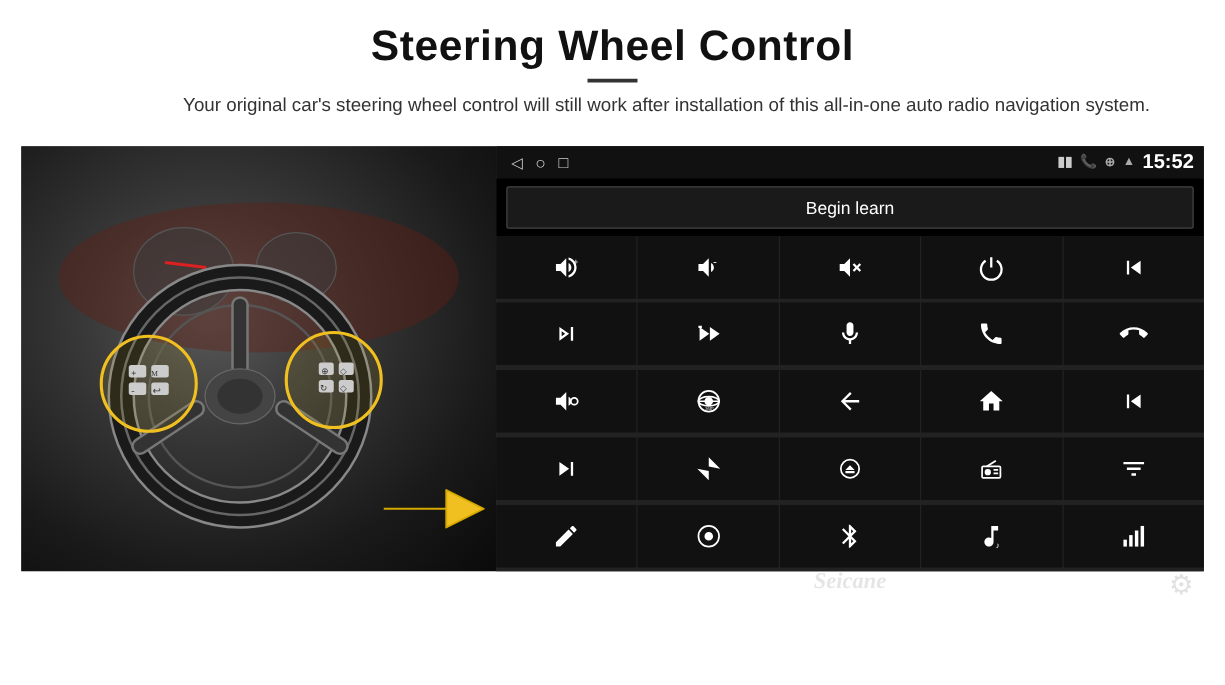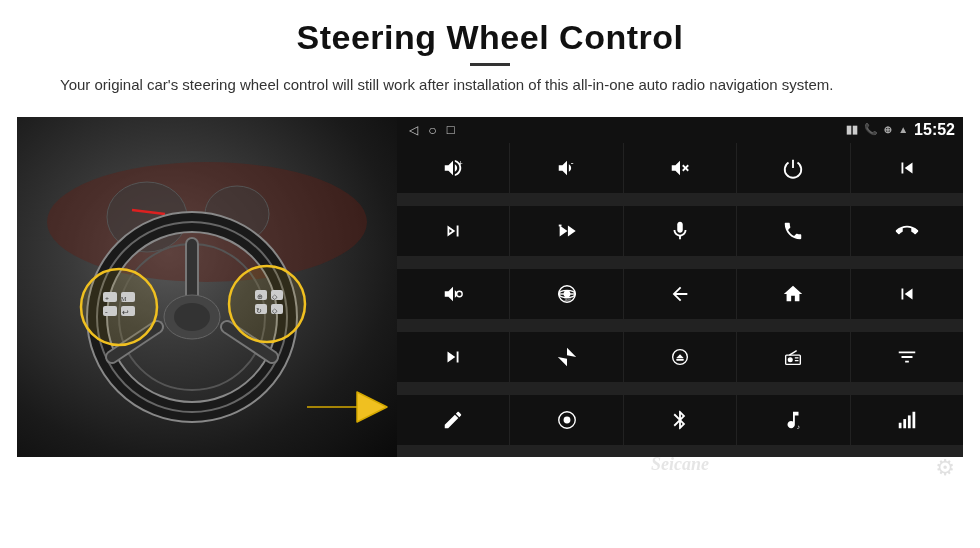--- a/index.html
+++ b/index.html
@@ -37,21 +37,21 @@
     .title-divider {
       width: 40px;
       height: 3px;
       background: #333;
       margin: 6px auto 8px;
     }
 
     .subtitle {
       font-size: 15px;
       color: #333;
-      text-align: left;
+      text-align: right;
       line-height: 1.5;
       max-width: 860px;
       margin: 0 auto 14px;
       font-family: Arial, sans-serif;
     }
 
     .content-row {
       display: flex;
       width: 100%;
       height: 340px;
@@ -267,20 +267,23 @@
           <span style="display:flex;gap:4px;align-items:center;font-size:11px;color:#ccc;">
             <span>▮▮</span>
           </span>
           <span style="font-size:11px;">📞</span>
           <span style="font-size:10px;color:#aaa;">⊕</span>
           <span style="font-size:10px;color:#aaa;">▲</span>
           <span style="font-weight:bold;font-size:16px;">15:52</span>
         </div>
       </div>
 
+      <div class="begin-learn-row">
+        <button class="begin-learn-btn">Begin learn</button>
+      </div>
 
       <div class="icon-grid">
 
         <div class="icon-cell">
           <svg class="svg-icon" viewBox="0 0 24 24" fill="white">
               <path d="M3 9v6h4l5 5V4L7 9H3zm13.5 3c0-1.77-1.02-3.29-2.5-4.03v8.05c1.48-.73 2.5-2.25 2.5-4.02z"></path>
               <path d="M14 3.23v2.06c2.89.86 5 3.54 5 6.71s-2.11 5.85-5 6.71v2.06c4.01-.91 7-4.49 7-8.77s-2.99-7.86-7-8.77z"></path>
               <text x="18" y="10" fill="white" font-size="8" font-weight="bold">+</text>
             </svg>
         </div>

